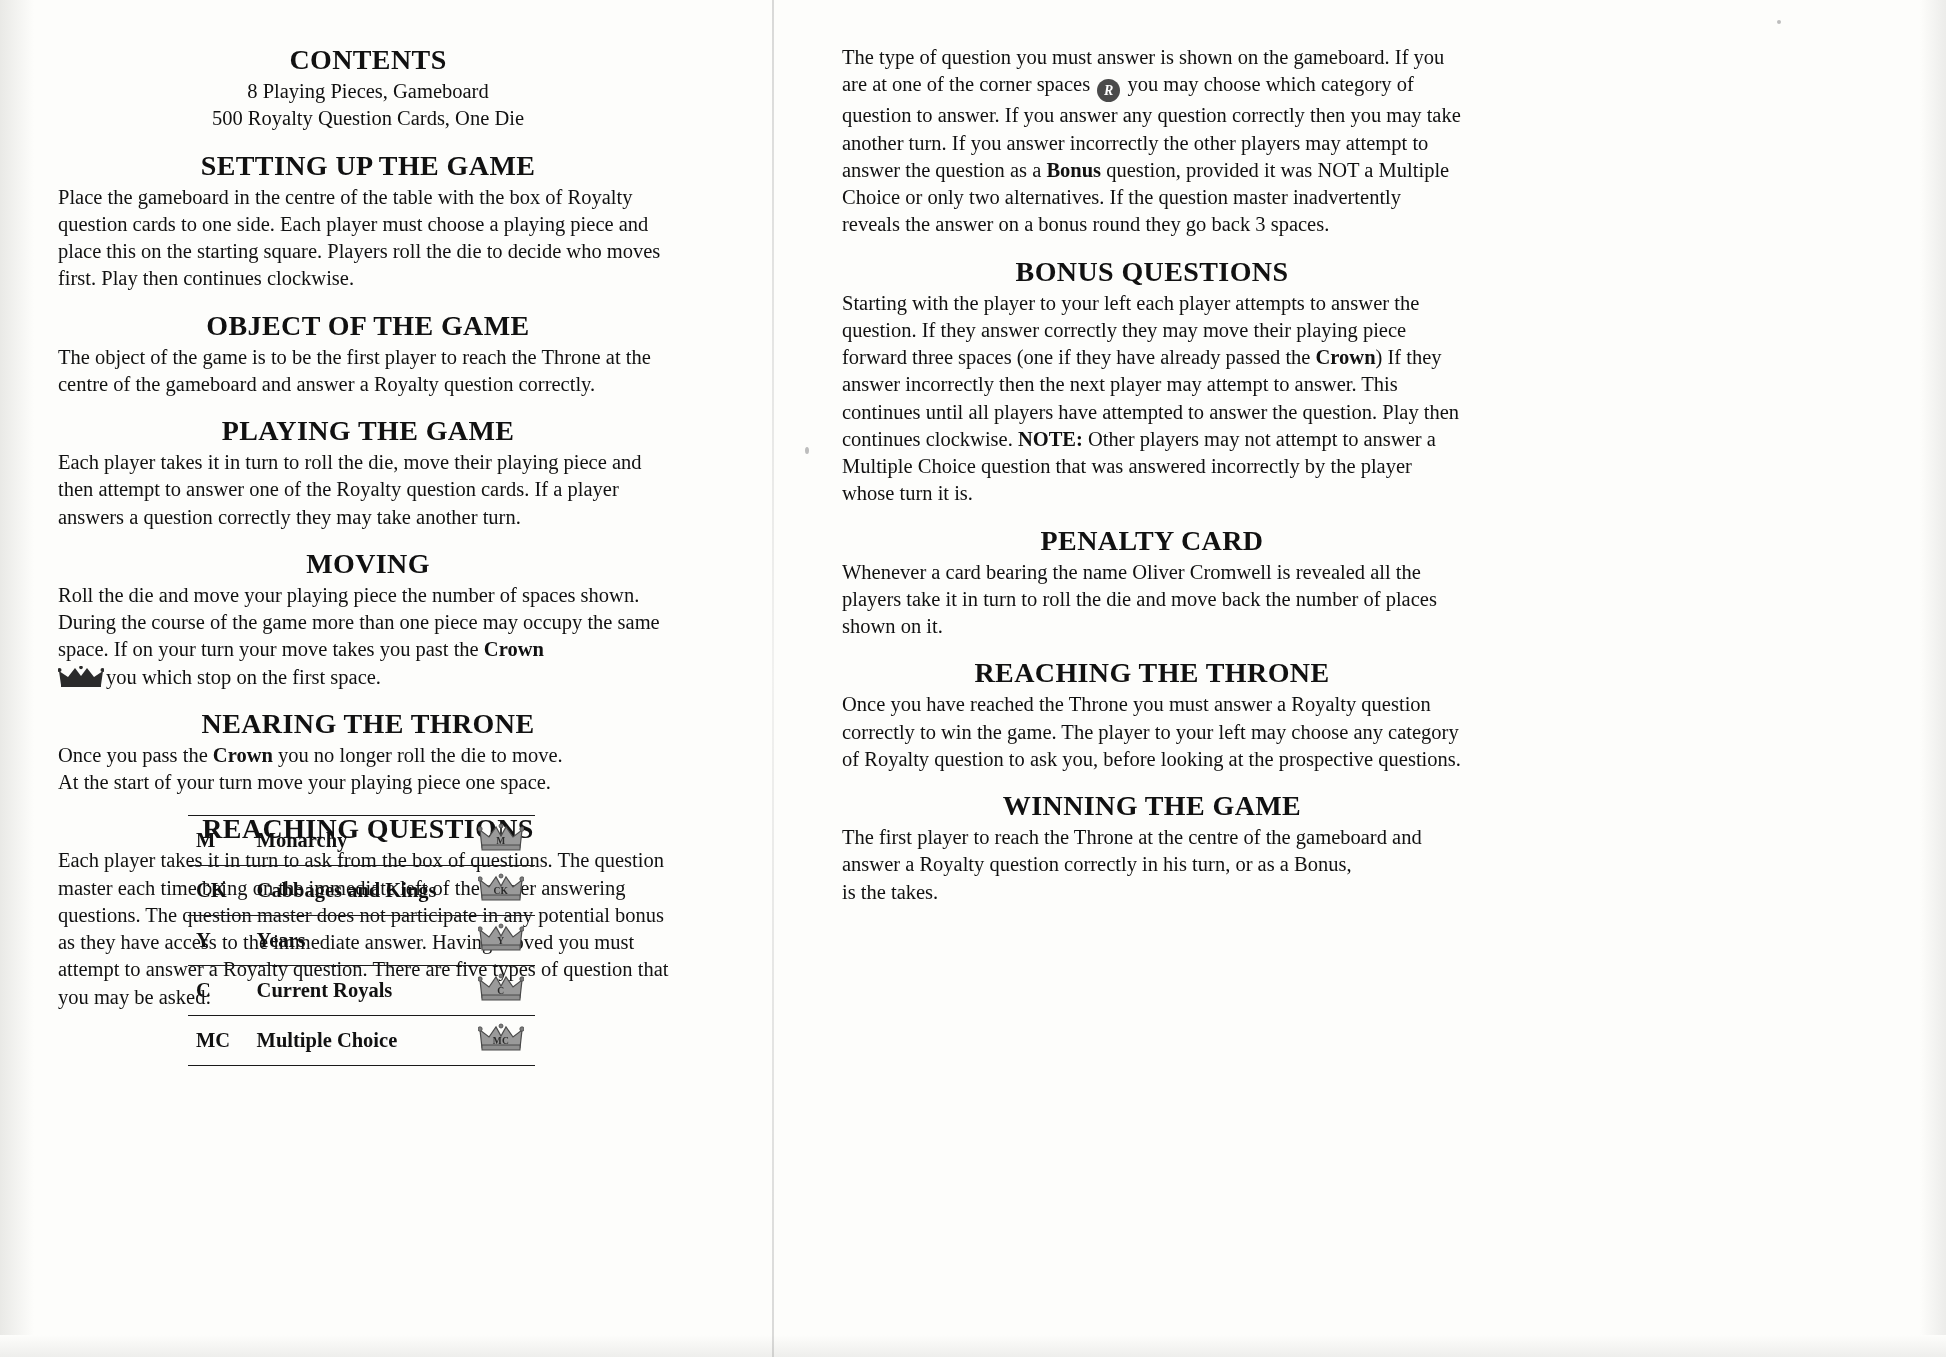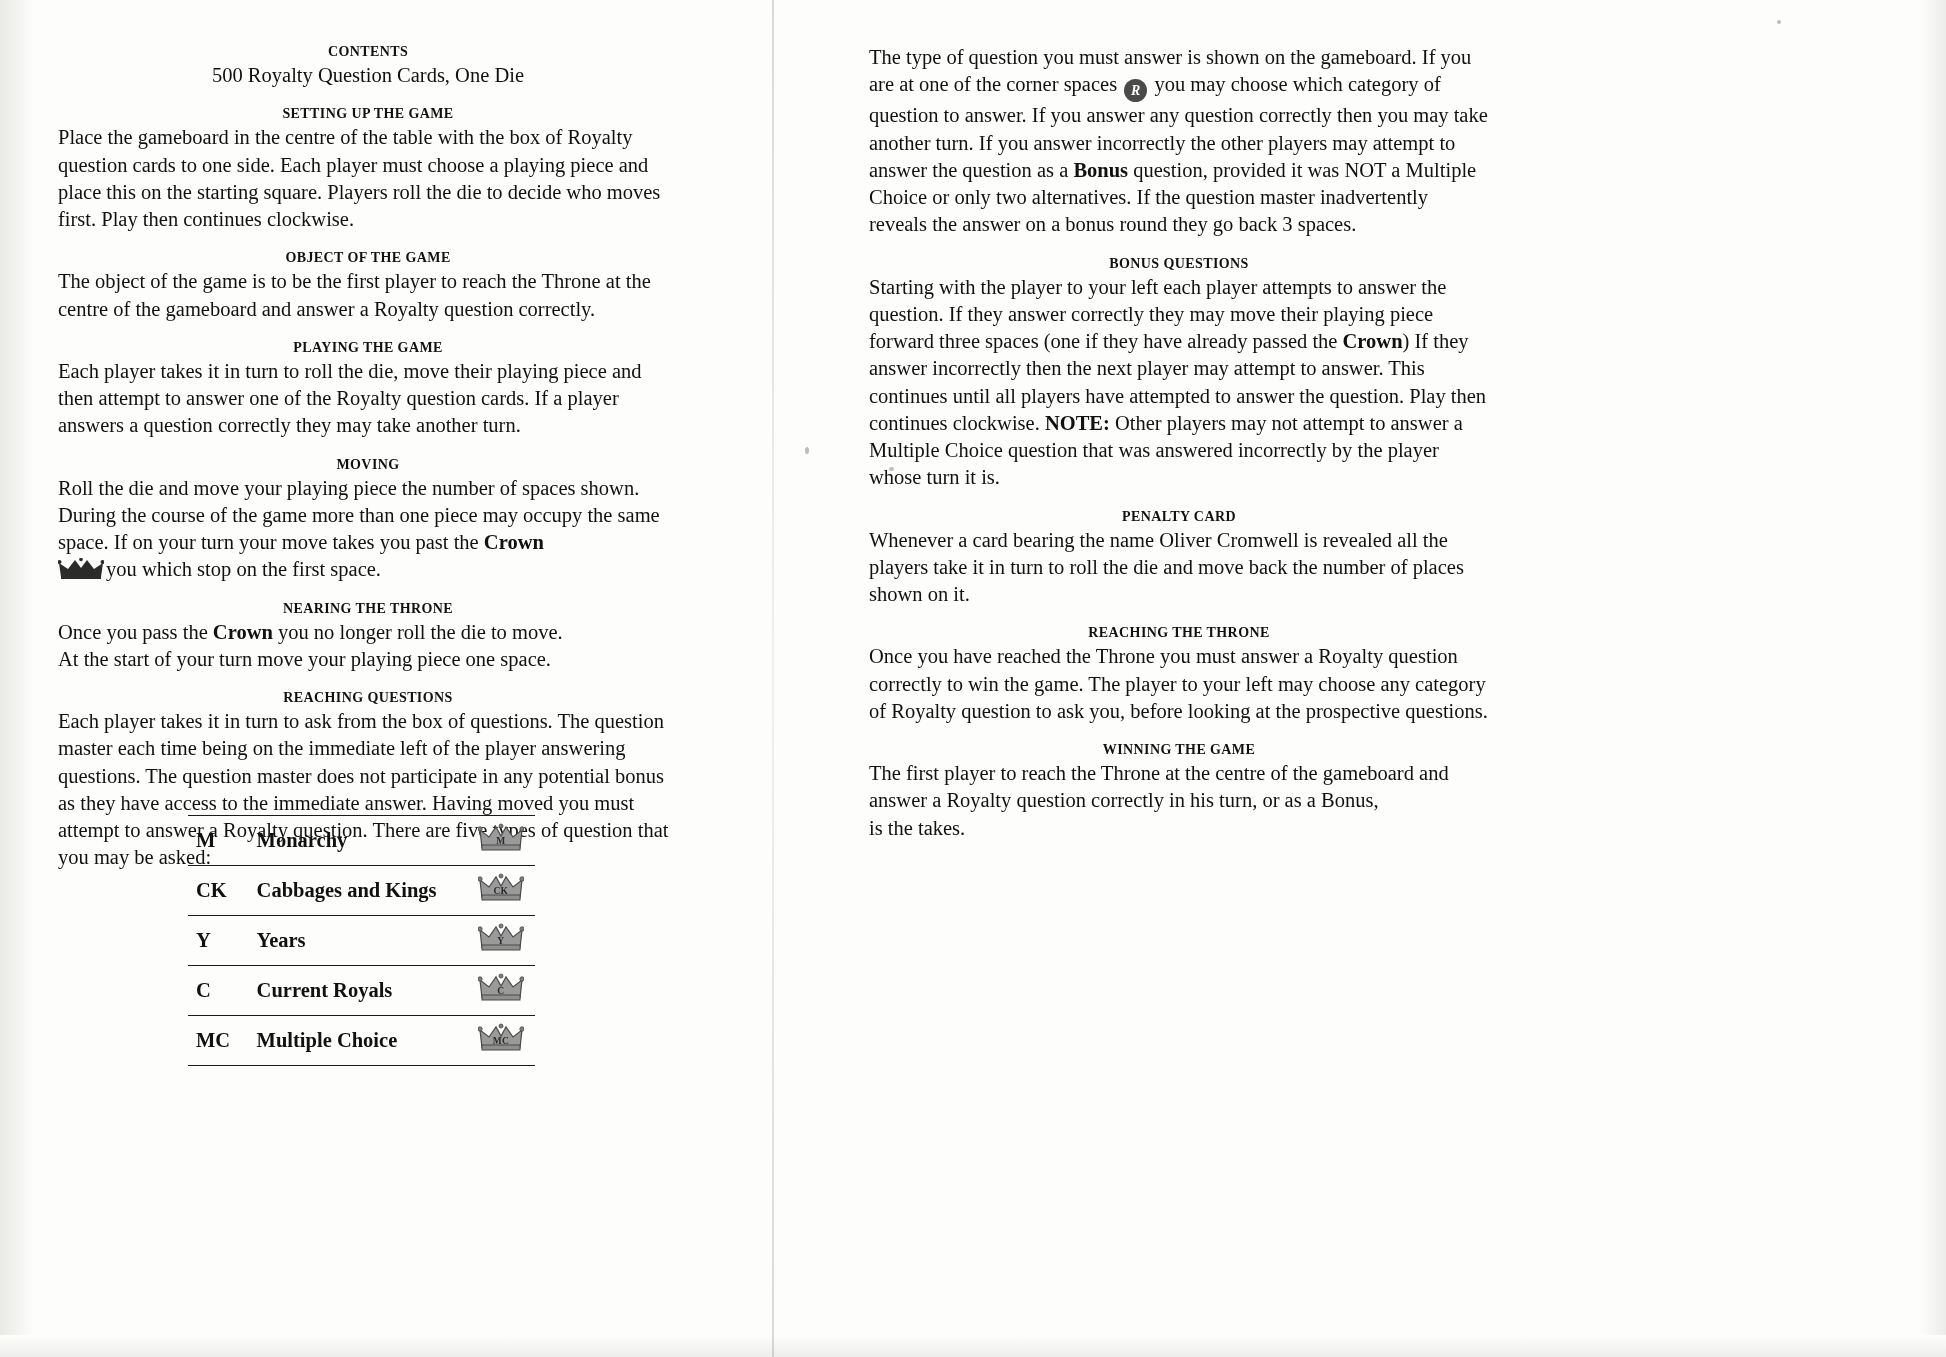--- a/index.html
+++ b/index.html
@@ -46,25 +46,25 @@
   }
   .column {
     position: absolute;
     top: 44px;
   }
   .col-left {
     left: 58px;
     width: 620px;
   }
   .col-right {
-    left: 869px;
+    left: 842px;
     width: 620px;
   }
   h2.heading {
-    font-size: 14px;
+    font-size: 28px;
     font-weight: bold;
     text-align: center;
     margin: 0 0 2px 0;
     letter-spacing: 0.4px;
     font-family: "Liberation Serif", serif;
   }
   .contents-line {
     text-align: center;
     font-size: 20.5px;
     line-height: 1.33;
@@ -175,20 +175,21 @@
   <div class="fold"></div>
 
   <div class="speck" style="left:805px; top:447px; width:4px; height:7px;"></div>
   <div class="speck" style="left:889px; top:467px; width:5px; height:4px;"></div>
   <div class="speck" style="left:1777px; top:20px; width:4px; height:4px;"></div>
 
   <div class="column col-left">
 
     <div class="section">
       <h2 class="heading">CONTENTS</h2>
+      <div class="contents-line">8 Playing Pieces,  Gameboard</div>
       <div class="contents-line">500 Royalty Question Cards, One Die</div>
     </div>
 
     <div class="section">
       <h2 class="heading">SETTING UP THE GAME</h2>
       <p class="body">Place the gameboard in the centre of the table with the box of Royalty question cards to one side. Each player must choose a playing piece and place this on the starting square. Players roll the die to decide who moves first. Play then continues clockwise.</p>
     </div>
 
     <div class="section">
       <h2 class="heading">OBJECT OF THE GAME</h2>

